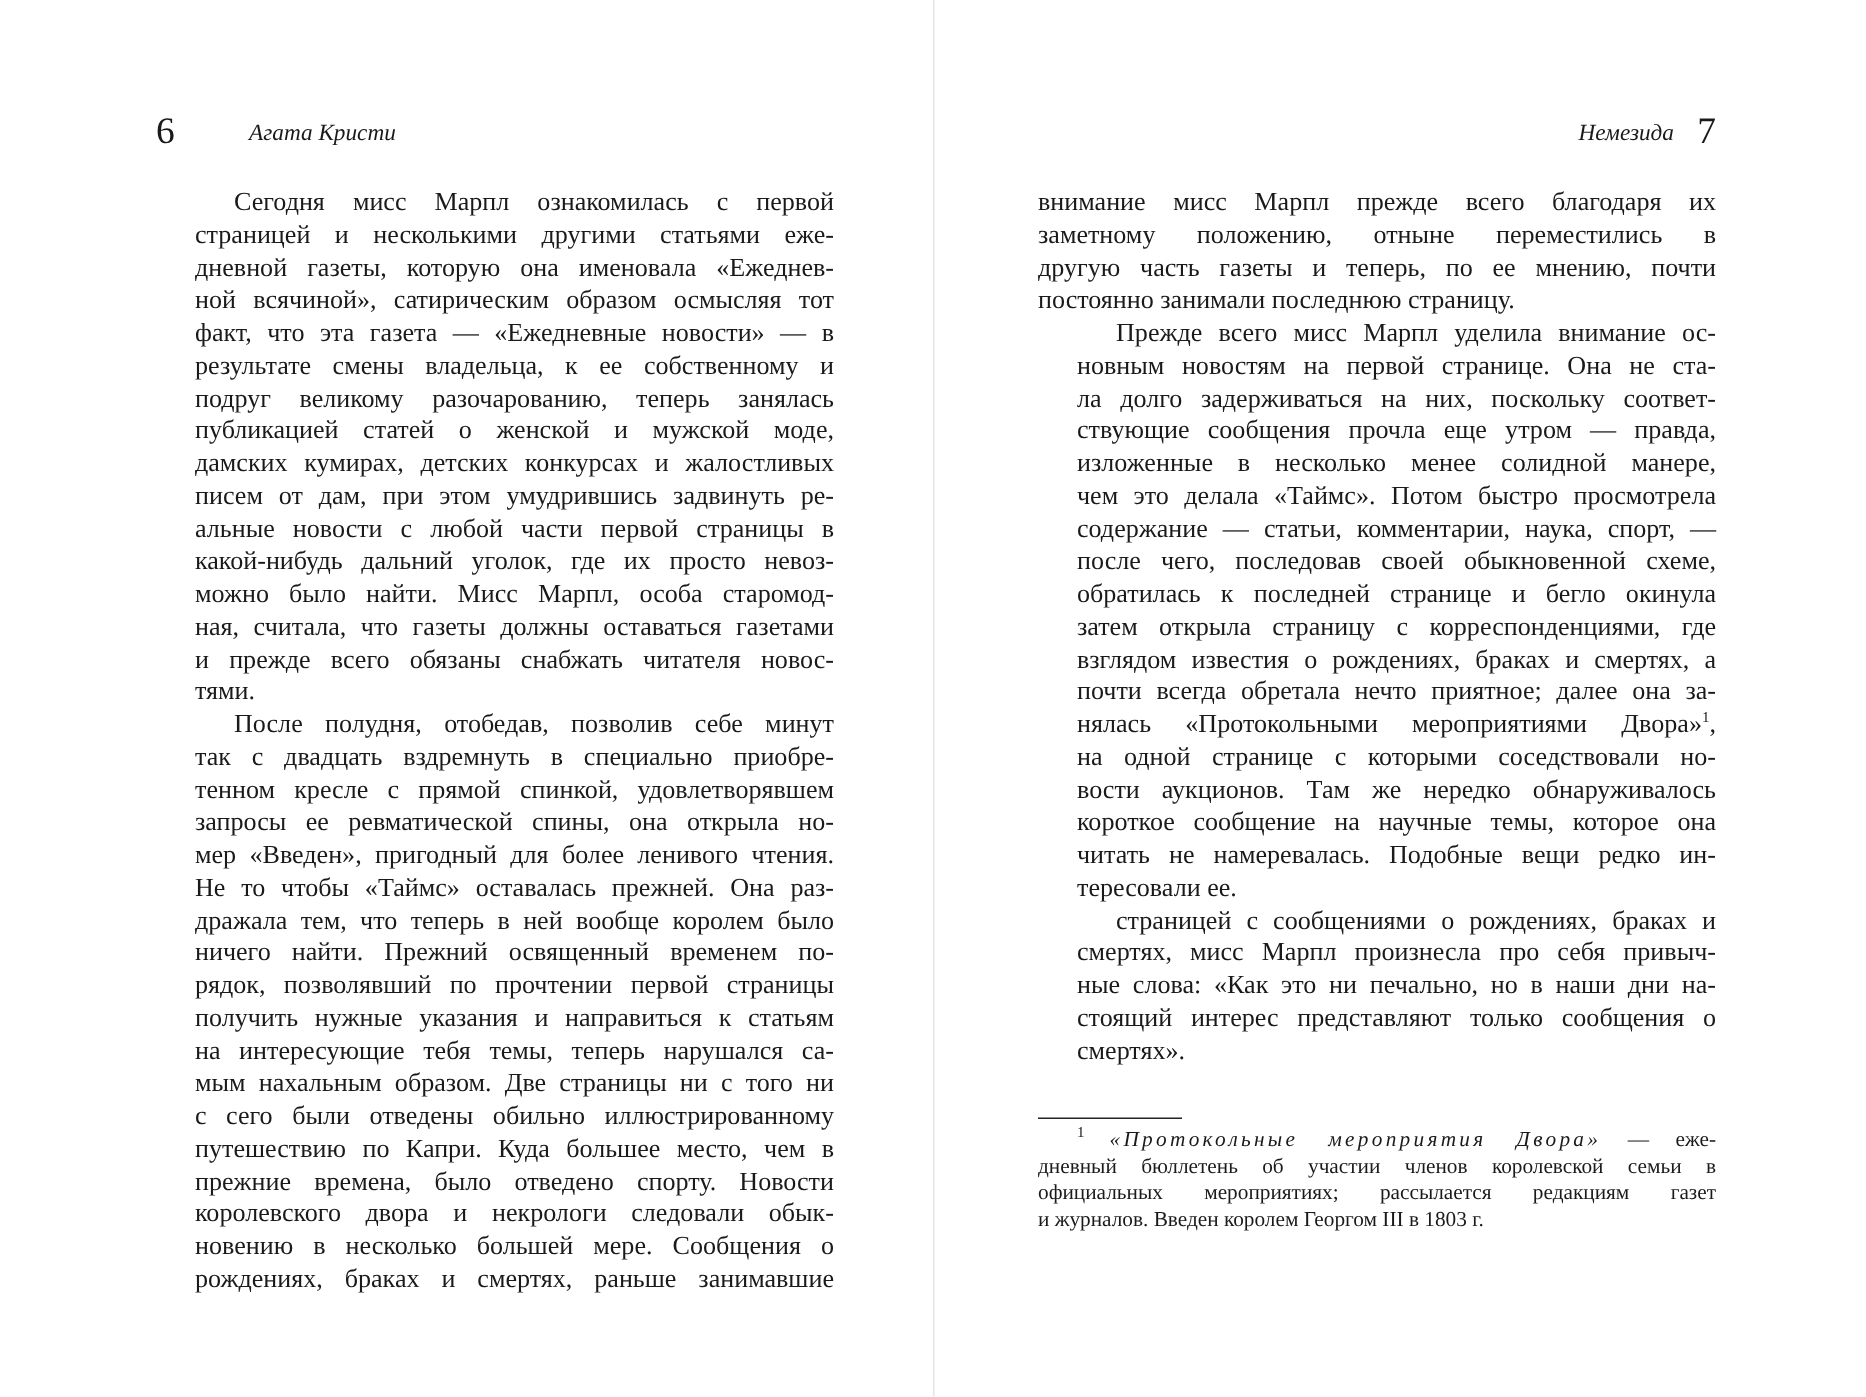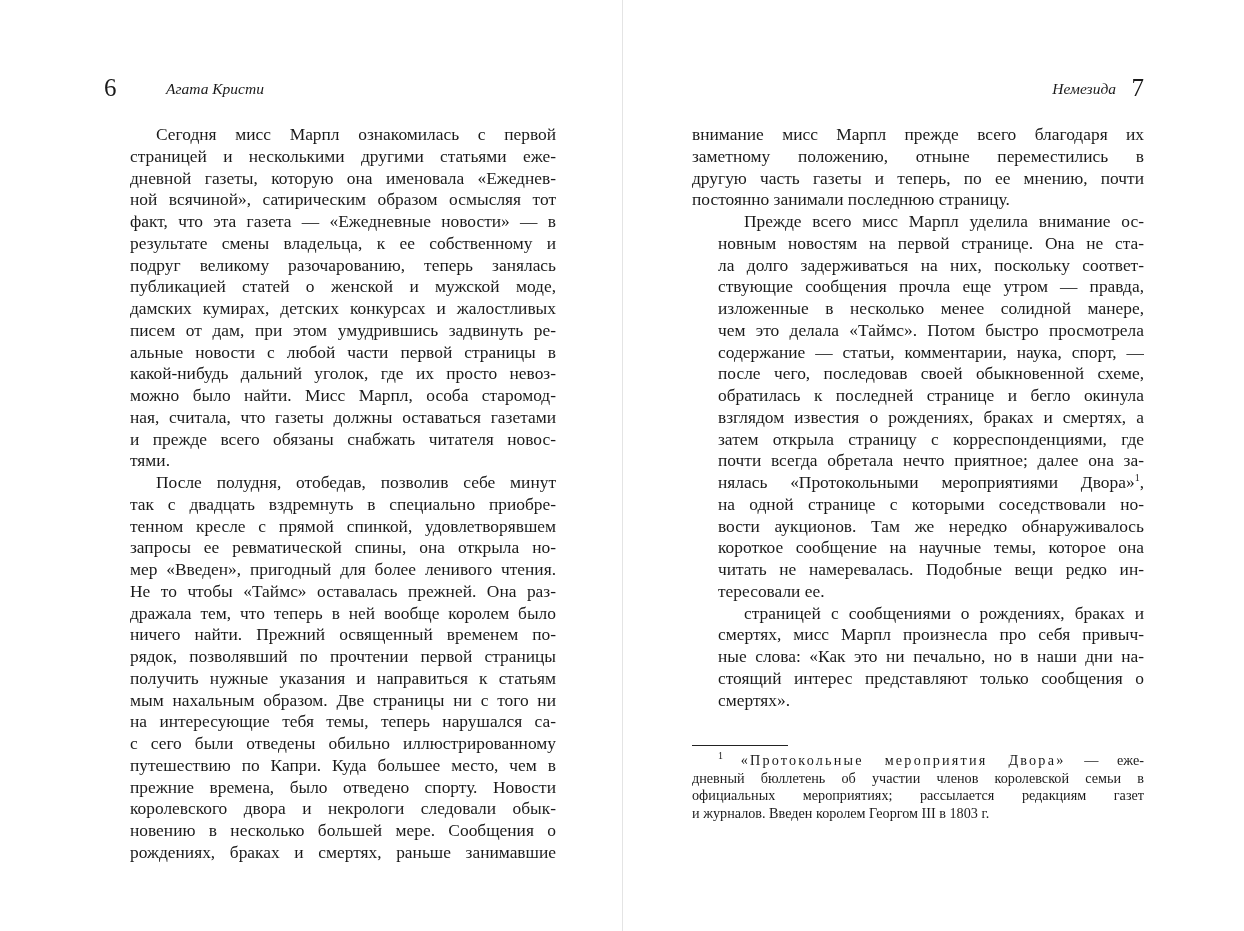--- a/index.html
+++ b/index.html
@@ -24,21 +24,21 @@
   .body .ln { display: block; text-align: justify; text-align-last: justify; white-space: nowrap; }
   .body .ln.last { text-align-last: left; }
   .body p .ln:first-child { padding-left: 0; }
   .body p.ind .ln:first-child { padding-left: 26px; }
   sup.fnref { font-size: 10px; vertical-align: super; line-height: 0; }
   .fn-rule { position: absolute; left: 0; width: 96px; height: 1px; background: #222; }
   .footnote { position: absolute; left: 0; width: 452px; font-size: 14.2px; line-height: 17.6px; }
   .footnote .ln { display: block; text-align: justify; text-align-last: justify; white-space: nowrap; }
   .footnote .ln.first { padding-left: 26px; }
   .footnote .ln.last { text-align-last: left; }
-  .footnote .spaced { letter-spacing: 2.2px; }
+  .footnote .spaced { letter-spacing: 2.2px; font-style: italic; }
 </style>
 </head>
 <body>
 
 <div class="spread">
   <div class="gutter"></div>
 
   <div class="page left">
     <div class="runhead">
       <span class="num">6</span>
@@ -67,22 +67,22 @@
           <span class="ln"><span>После полудня, отобедав, позволив себе минут</span></span>
           <span class="ln"><span>так с двадцать вздремнуть в специально приобре-</span></span>
           <span class="ln"><span>тенном кресле с прямой спинкой, удовлетворявшем</span></span>
           <span class="ln"><span>запросы ее ревматической спины, она открыла но-</span></span>
           <span class="ln"><span>мер «Введен», пригодный для более ленивого чтения.</span></span>
           <span class="ln"><span>Не то чтобы «Таймс» оставалась прежней. Она раз-</span></span>
           <span class="ln"><span>дражала тем, что теперь в ней вообще королем было</span></span>
           <span class="ln"><span>ничего найти. Прежний освященный временем по-</span></span>
           <span class="ln"><span>рядок, позволявший по прочтении первой страницы</span></span>
           <span class="ln"><span>получить нужные указания и направиться к статьям</span></span>
+          <span class="ln"><span>на интересующие тебя темы, теперь нарушался са-</span></span>
           <span class="ln"><span>мым нахальным образом. Две страницы ни с того ни</span></span>
-          <span class="ln"><span>на интересующие тебя темы, теперь нарушался са-</span></span>
           <span class="ln"><span>с сего были отведены обильно иллюстрированному</span></span>
           <span class="ln"><span>путешествию по Капри. Куда большее место, чем в</span></span>
           <span class="ln"><span>прежние времена, было отведено спорту. Новости</span></span>
           <span class="ln"><span>королевского двора и некрологи следовали обык-</span></span>
           <span class="ln"><span>новению в несколько большей мере. Сообщения о</span></span>
           <span class="ln"><span>рождениях, браках и смертях, раньше занимавшие</span></span>
         </p>
       </div>
   </div>
 
@@ -101,22 +101,22 @@
         <p class="ind">
           <span class="ln"><span>Прежде всего мисс Марпл уделила внимание ос-</span></span>
           <span class="ln"><span>новным новостям на первой странице. Она не ста-</span></span>
           <span class="ln"><span>ла долго задерживаться на них, поскольку соответ-</span></span>
           <span class="ln"><span>ствующие сообщения прочла еще утром — правда,</span></span>
           <span class="ln"><span>изложенные в несколько менее солидной манере,</span></span>
           <span class="ln"><span>чем это делала «Таймс». Потом быстро просмотрела</span></span>
           <span class="ln"><span>содержание — статьи, комментарии, наука, спорт, —</span></span>
           <span class="ln"><span>после чего, последовав своей обыкновенной схеме,</span></span>
           <span class="ln"><span>обратилась к последней странице и бегло окинула</span></span>
+          <span class="ln"><span>затем открыла страницу с корреспонденциями, где</span></span>
           <span class="ln"><span>взглядом известия о рождениях, браках и смертях, а</span></span>
-          <span class="ln"><span>затем открыла страницу с корреспонденциями, где</span></span>
           <span class="ln"><span>почти всегда обретала нечто приятное; далее она за-</span></span>
           <span class="ln"><span>нялась «Протокольными мероприятиями Двора»</span><sup class="fnref">1</sup><span>,</span></span>
           <span class="ln"><span>на одной странице с которыми соседствовали но-</span></span>
           <span class="ln"><span>вости аукционов. Там же нередко обнаруживалось</span></span>
           <span class="ln"><span>короткое сообщение на научные темы, которое она</span></span>
           <span class="ln"><span>читать не намеревалась. Подобные вещи редко ин-</span></span>
           <span class="ln last"><span>тересовали ее.</span></span>
         </p>
         <p class="ind">
           <span class="ln"><span>страницей с сообщениями о рождениях, браках и</span></span>

